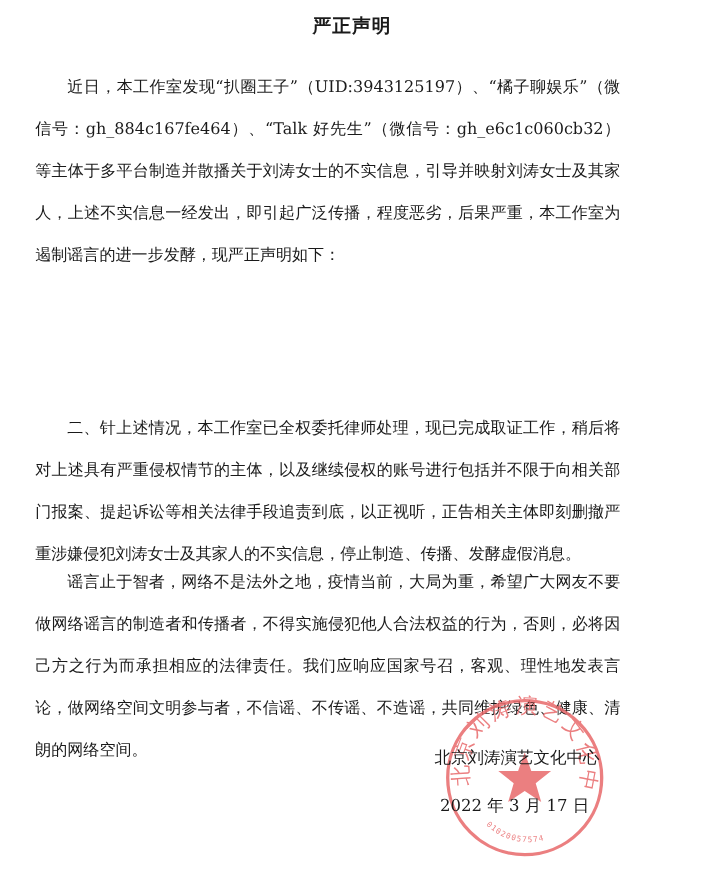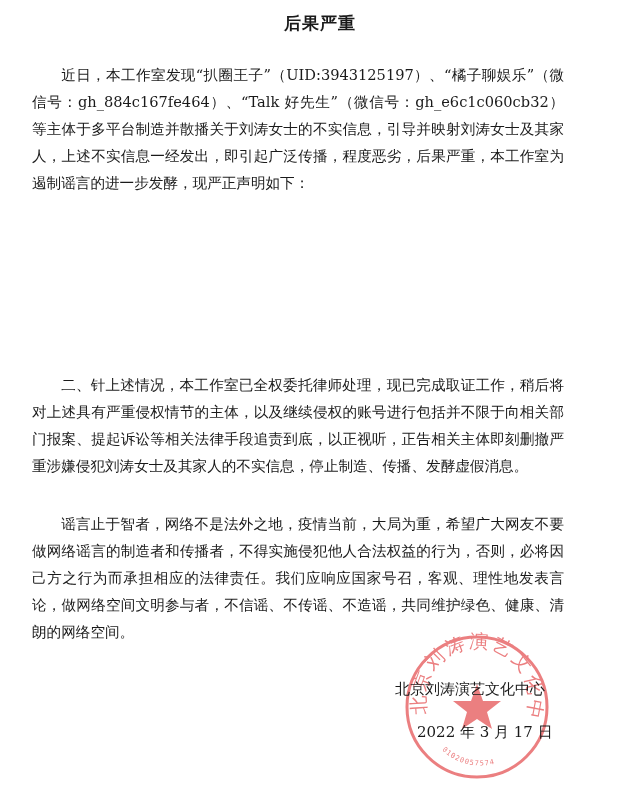--- a/index.html
+++ b/index.html
@@ -27,21 +27,21 @@
     text-align: center;
     font-size: 17px;
     font-weight: bold;
     letter-spacing: 1px;
   }
   .body-text {
     position: absolute;
     left: 32px;
     width: 532px;
     font-size: 14.6px;
-    line-height: 27px;
+    line-height: 38px;
     text-align: justify;
     margin: 0;
   }
   .para {
     margin: 0;
     text-indent: 2em;
   }
   #p1 { position: absolute; top: 61px; left: 32px; width: 532px; }
   #p2 { position: absolute; top: 212px; left: 32px; width: 532px; }
   #p3 { position: absolute; top: 337px; left: 32px; width: 532px; margin-top: 34px; }
@@ -55,37 +55,36 @@
     white-space: nowrap;
     z-index: 3;
   }
   .date {
     position: absolute;
     left: 400px;
     top: 723px;
     font-size: 15px;
     white-space: nowrap;
     z-index: 3;
-    margin-left: 17px;
   }
   .stamp {
     position: absolute;
     left: 402px;
     top: 632px;
     width: 150px;
     height: 150px;
     z-index: 2;
     opacity: 0.85;
   }
 </style>
 </head>
 <body>
 
 <div class="page">
-  <div class="title">后果严重</div>
+  <div class="title">严正声明</div>
 
   <p class="body-text para" id="p1">近日，本工作室发现“扒圈王子”（UID:3943125197）、“橘子聊娱乐”（微信号：gh_884c167fe464）、“Talk 好先生”（微信号：gh_e6c1c060cb32）等主体于多平台制造并散播关于刘涛女士的不实信息，引导并映射刘涛女士及其家人，上述不实信息一经发出，即引起广泛传播，程度恶劣，后果严重，本工作室为遏制谣言的进一步发酵，现严正声明如下：</p>
   <p class="body-text para" id="p3">二、针上述情况，本工作室已全权委托律师处理，现已完成取证工作，稍后将对上述具有严重侵权情节的主体，以及继续侵权的账号进行包括并不限于向相关部门报案、提起诉讼等相关法律手段追责到底，以正视听，正告相关主体即刻删撤严重涉嫌侵犯刘涛女士及其家人的不实信息，停止制造、传播、发酵虚假消息。</p>
   <p class="body-text para" id="p4">谣言止于智者，网络不是法外之地，疫情当前，大局为重，希望广大网友不要做网络谣言的制造者和传播者，不得实施侵犯他人合法权益的行为，否则，必将因己方之行为而承担相应的法律责任。我们应响应国家号召，客观、理性地发表言论，做网络空间文明参与者，不信谣、不传谣、不造谣，共同维护绿色、健康、清朗的网络空间。</p>
 
   <svg class="stamp" viewBox="0 0 150 150">
     <defs>
       <path id="arcTop" d="M 25 82 A 52 52 0 1 1 125 82"></path>
       <path id="arcBottom" d="M 40 118 A 55 55 0 0 0 112 122"></path>
     </defs>

